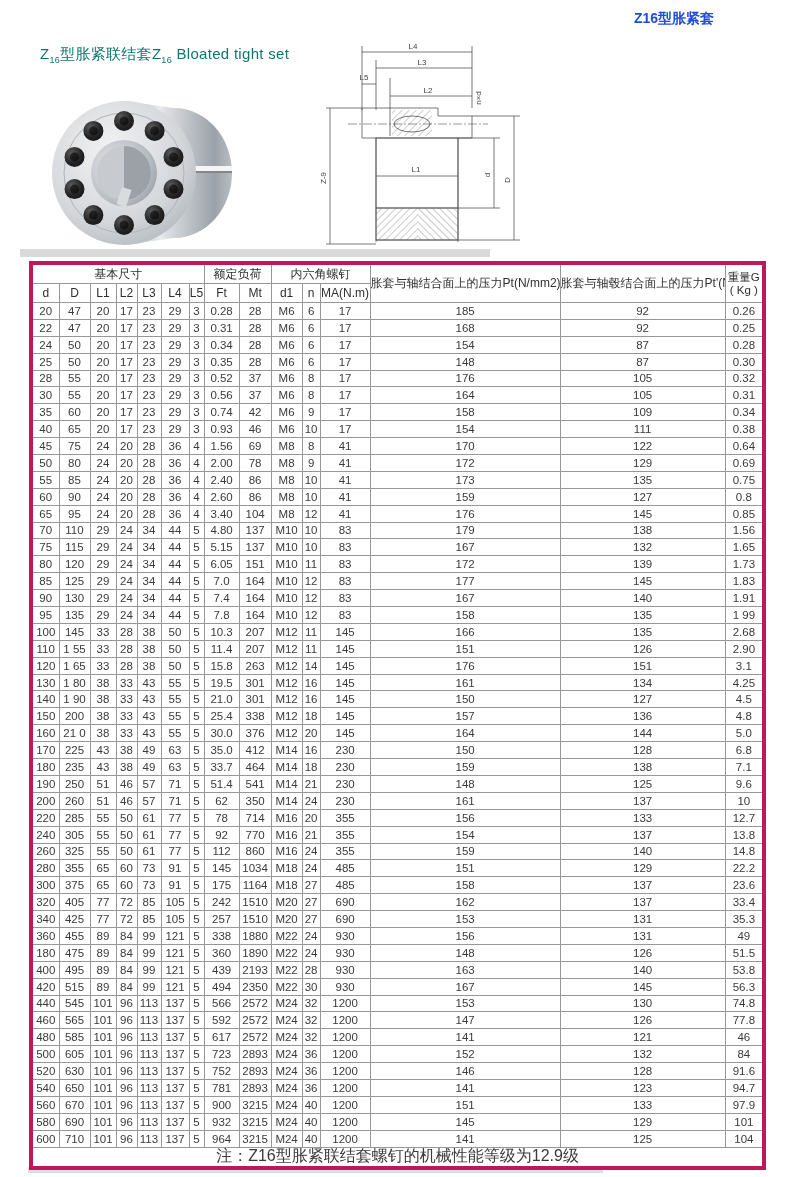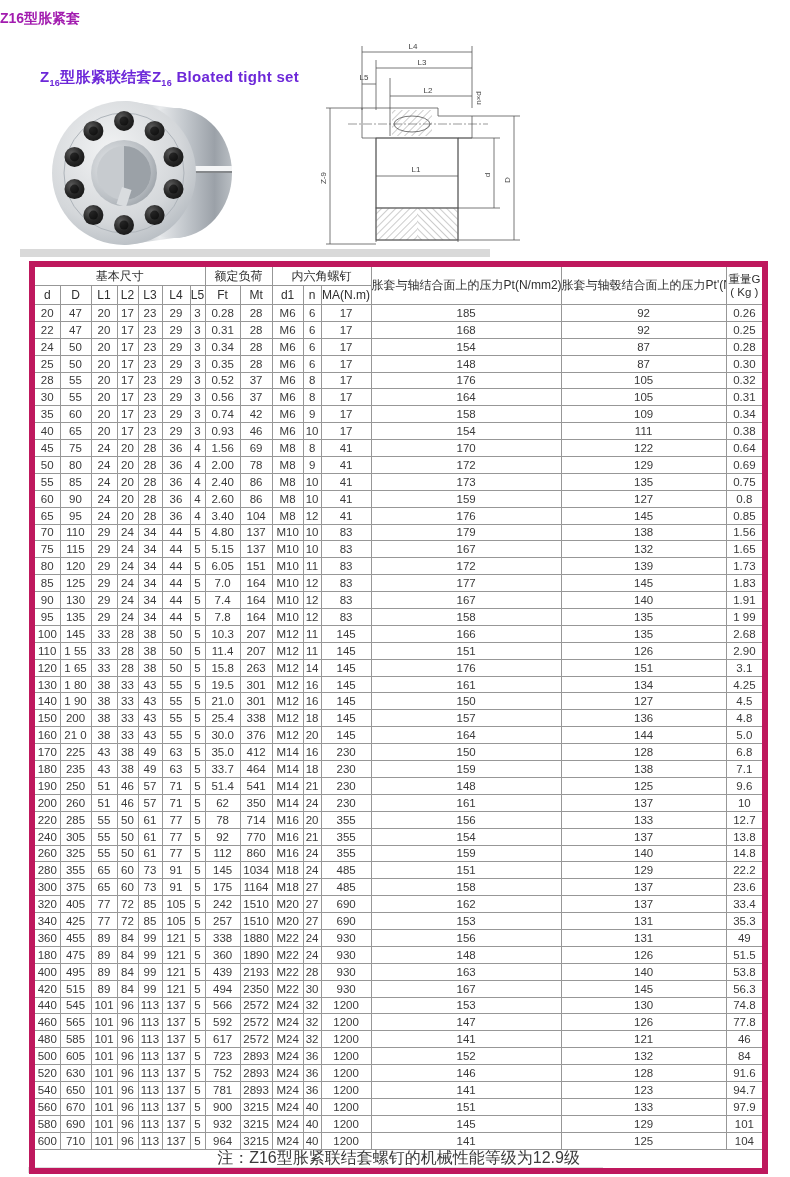--- a/index.html
+++ b/index.html
@@ -1,26 +1,26 @@
 <!DOCTYPE html>
 <html><head>
 <meta charset="utf-8">
 <style>
   html,body{margin:0;padding:0;background:#ffffff;}
   body{width:790px;height:1177px;position:relative;font-family:"Liberation Sans",sans-serif;color:#3d3d3d;}
-  .page-title{position:absolute;top:10px;left:0;width:714px;text-align:left;font-size:14px;font-weight:bold;color:#a21caf;}
-  .section-heading{position:absolute;top:68px;left:40px;font-size:15px;font-weight:bold;color:#6d28d9;letter-spacing:.3px;}
+  .page-title{position:absolute;top:10px;left:0;width:714px;text-align:right;font-size:14px;font-weight:bold;color:#1d4ed8;}
+  .section-heading{position:absolute;top:45px;left:40px;font-size:15px;font-weight:normal;color:#0f766e;letter-spacing:.3px;}
   .section-heading sub{font-size:9px;}
   .photo-wrap{position:absolute;top:92px;left:46px;width:196px;height:160px;}
   .drawing-wrap{position:absolute;top:38px;left:318px;width:240px;height:218px;}
   .scan-strip{position:absolute;background:#d9d9d9;}
   .strip-top{top:249px;left:20px;width:470px;height:8px;}
   .strip-bottom{top:1167px;left:28px;width:575px;height:6px;background:#dedede;}
   table.spec{position:absolute;top:261px;left:29px;width:733px;border-collapse:collapse;table-layout:fixed;
-    font-size:11.5px;color:#3a3a3a;border:6px solid #be185d;}
+    font-size:11.5px;color:#3a3a3a;border:4px solid #be185d;}
   table.spec th,table.spec td{border:1px solid #979797;text-align:center;padding:0;overflow:hidden;white-space:nowrap;
     font-weight:normal;line-height:1.05;}
   table.spec thead th{height:18px;font-size:12px;color:#2f2f2f;}
   table.spec tbody td{height:15.9px;}
   table.spec .wt div{font-size:11.5px;}
   table.spec tfoot td{height:18px;font-size:16px;}
   .dim-text{font-size:8px;fill:#444;font-family:"Liberation Sans",sans-serif;}
 </style>
 </head>
 <body>

